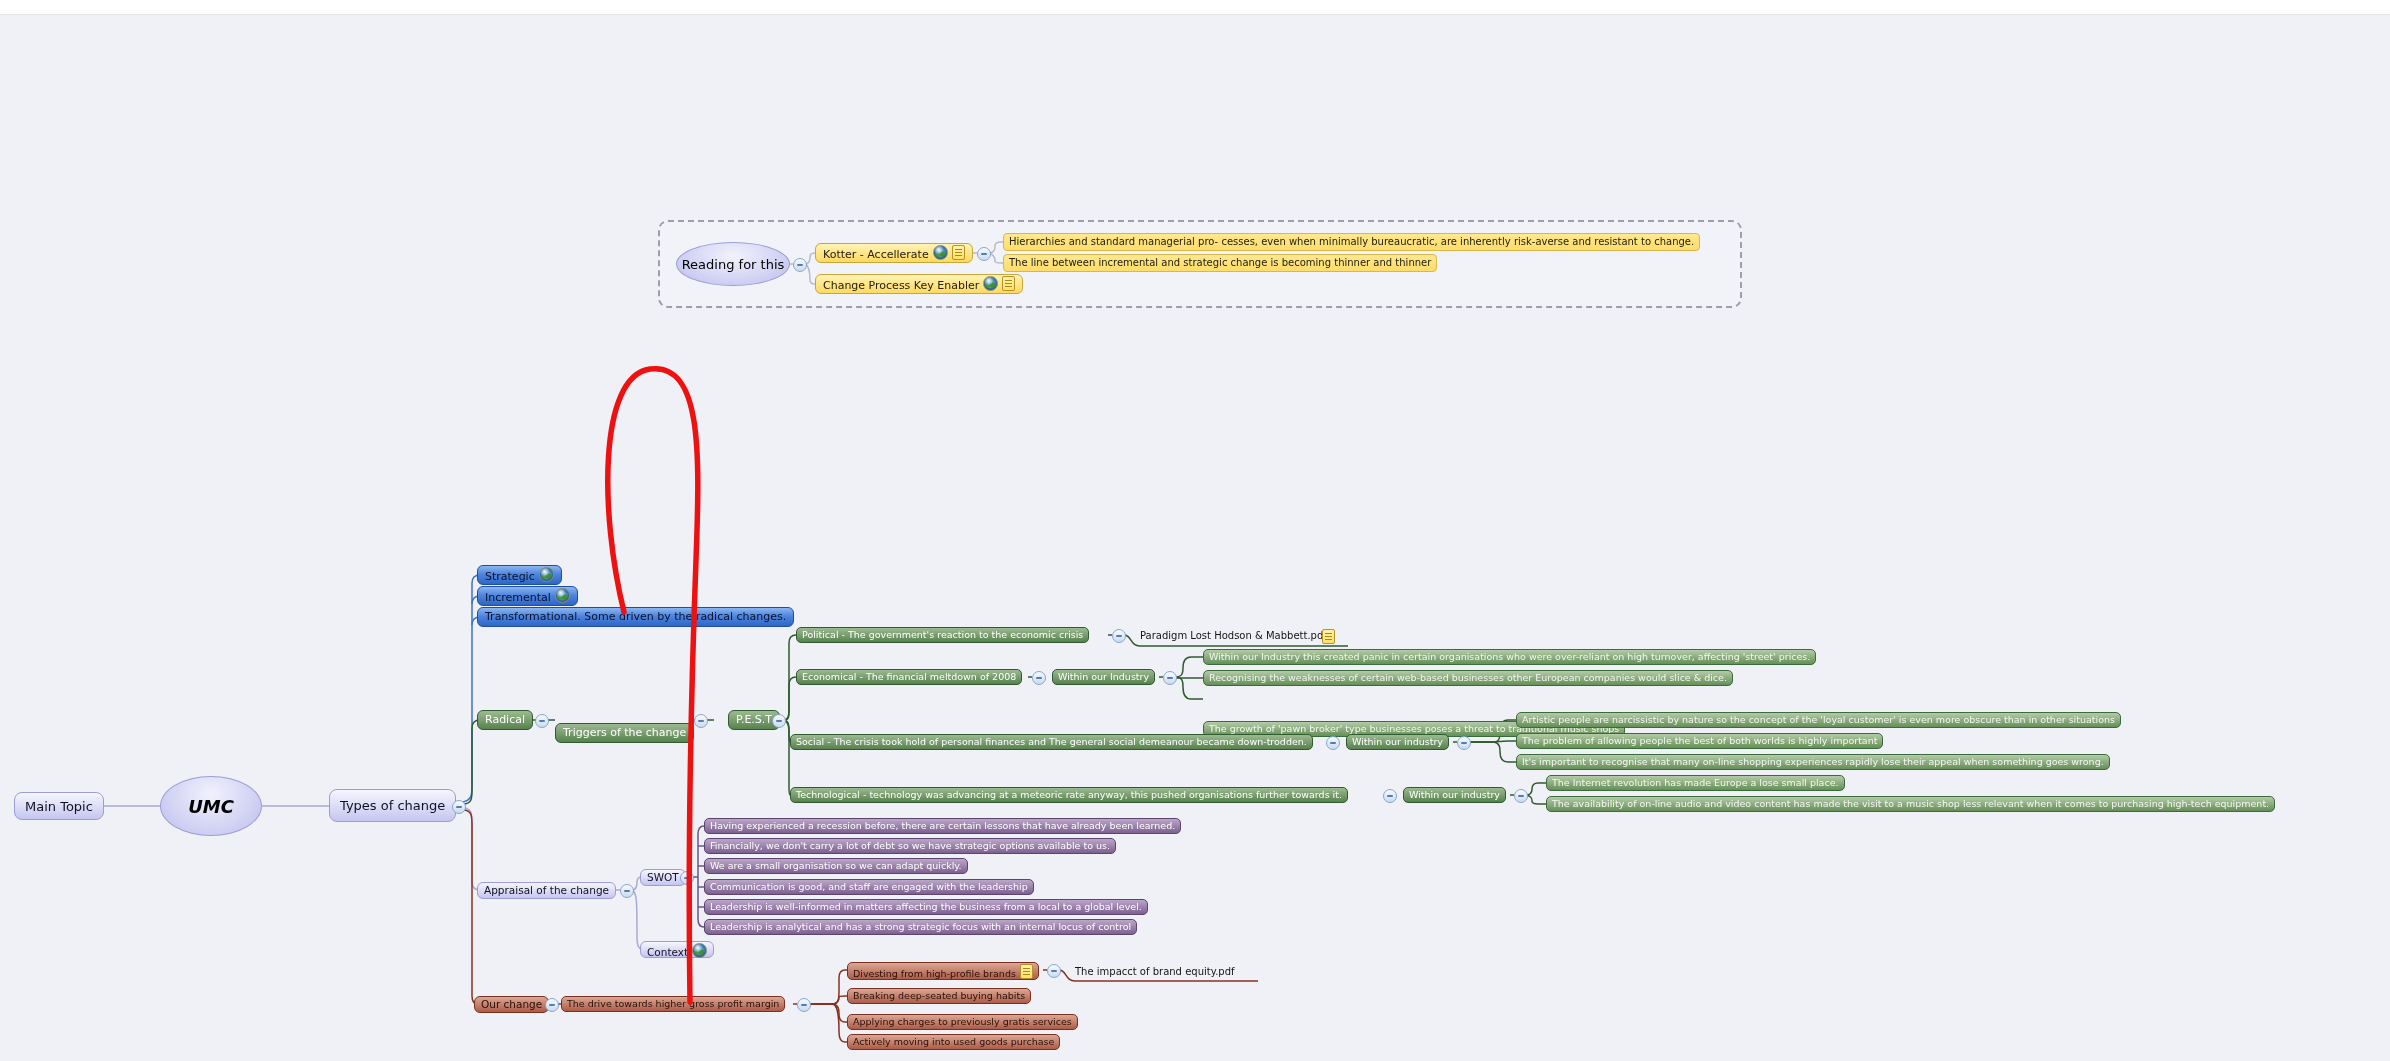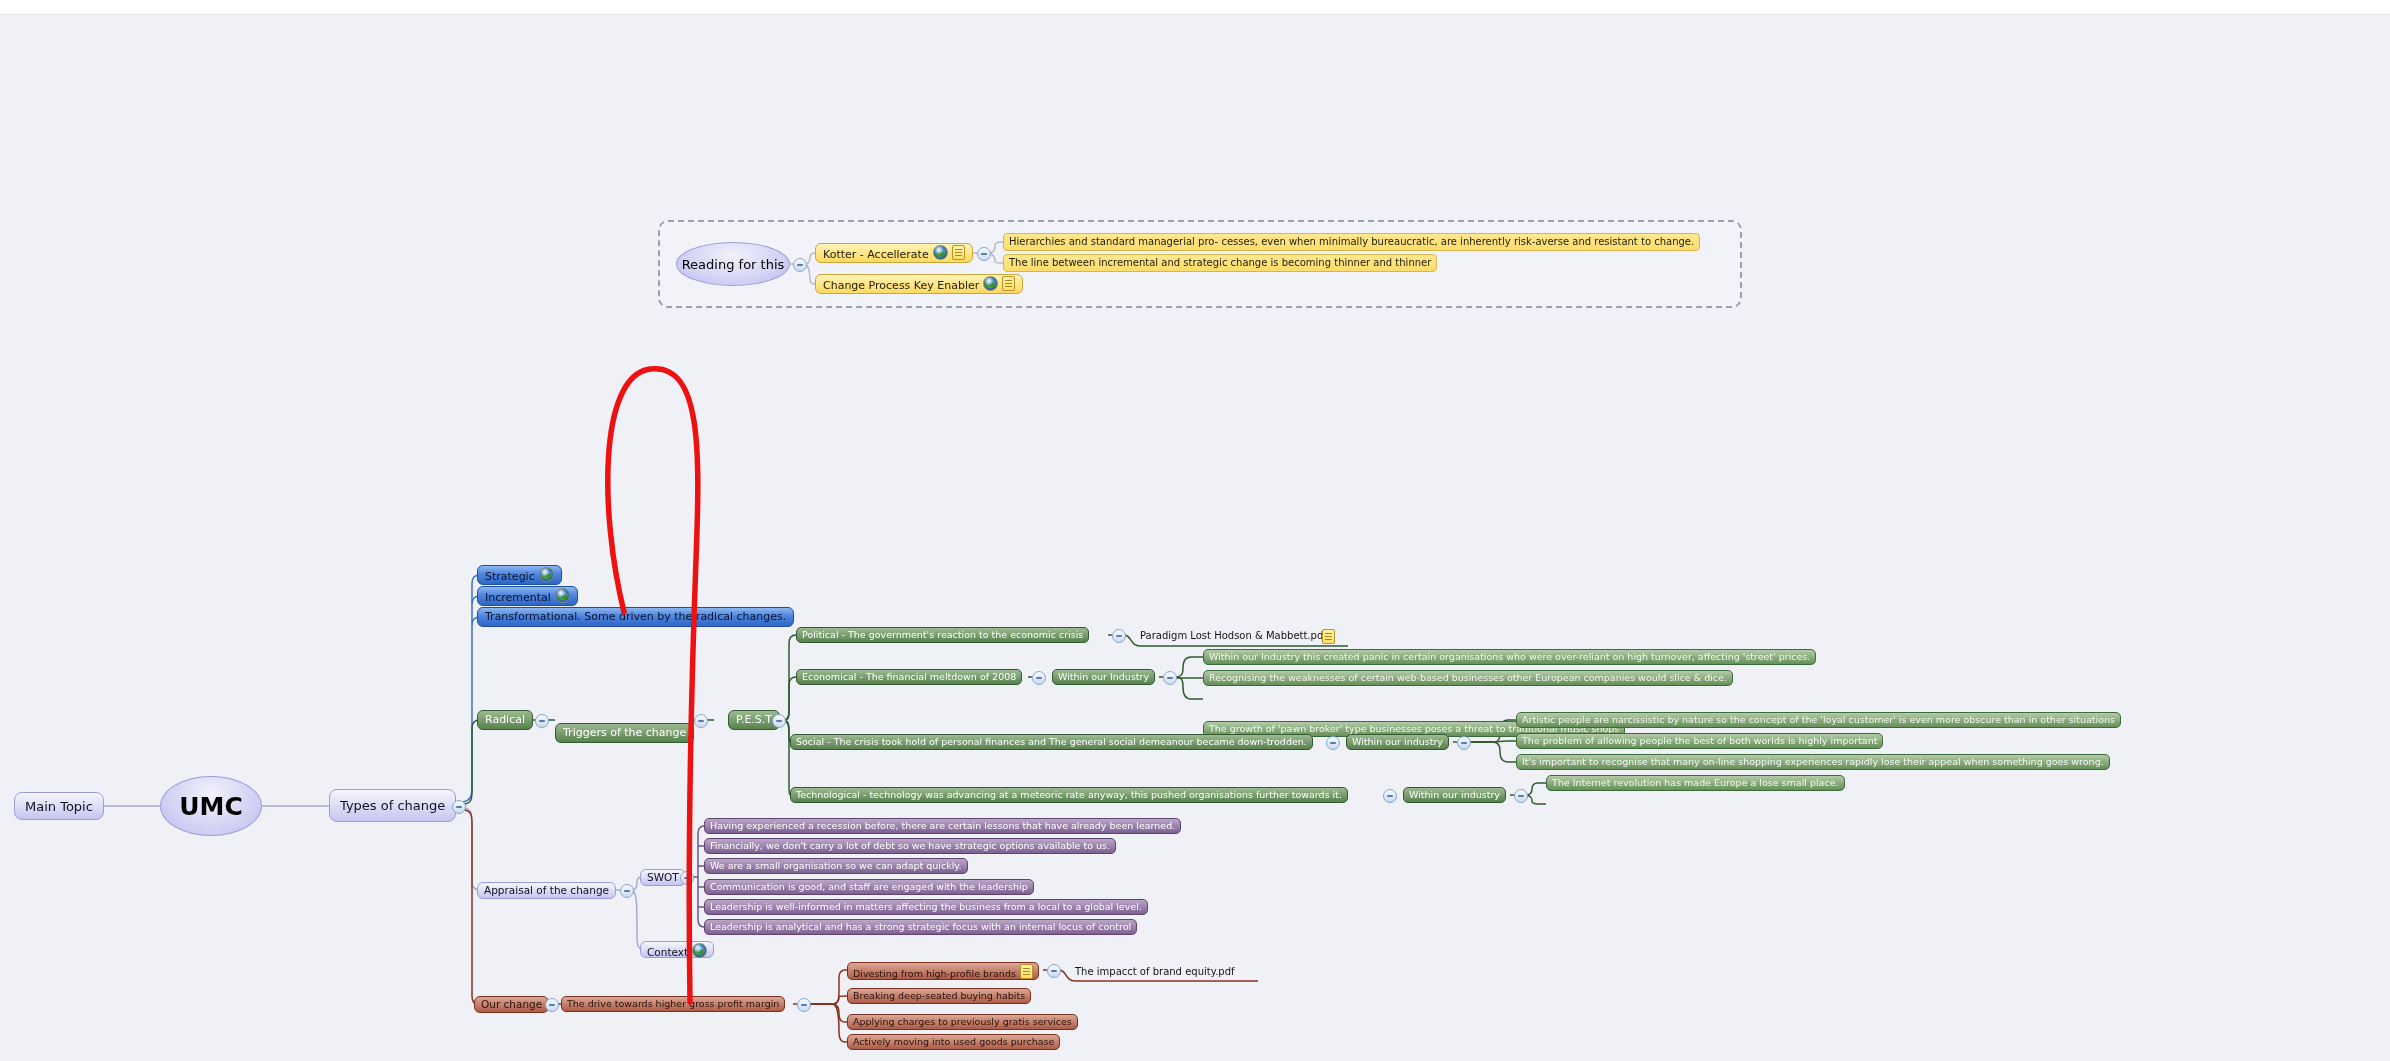--- a/index.html
+++ b/index.html
@@ -20,21 +20,21 @@
   .green-leaf{background:linear-gradient(#b4cba8,#658f58);border:1px solid #3a6b3a;color:#f4f8f0;}
   .purple{background:linear-gradient(#bca6c8,#7d6190);border:1px solid #5d4370;color:#ffffff;}
   .red{background:linear-gradient(#dba795,#ad5c48);border:1px solid #7a2f1f;color:#2a1008;}
   .lav{background:linear-gradient(#f6f6fe,#c5c5f0);border:1px solid #9c9cd8;color:#111122;}
   .yellow{background:linear-gradient(#fff3b6,#ffd95e);border:1px solid #c9a63a;color:#222211;}
   .yellow-leaf{background:linear-gradient(#ffe88f,#ffdc6a);border:1px solid #d8b84e;color:#222211;
                font-size:10px;line-height:14px;padding:1px 5px;border-radius:4px;height:18px;}
 
   .ellipse{display:flex;align-items:center;justify-content:center;border-radius:50%;
            background:radial-gradient(ellipse at 50% 30%,#f2f2fd,#bdbdee);border:1px solid #9c9cd8;color:#000;}
-  .umc{font-size:25px;font-weight:bold;}
+  .umc{font-size:18px;font-weight:bold;font-style:italic;}
   .read{font-size:13px;}
 
   .leaf-label{position:absolute;font-size:10px;color:#141414;white-space:nowrap;z-index:2;}
 
   .minus{position:absolute;width:12px;height:12px;border-radius:50%;z-index:3;
          background:linear-gradient(#f6faff,#ccdbf0);border:1px solid #87a5cc;}
   .minus::before{content:"";position:absolute;left:3px;right:3px;top:5px;height:2px;
                  background:#5a7cab;border-radius:1px;}
 
   .globe{display:inline-block;width:13px;height:13px;border-radius:50%;margin-left:4px;vertical-align:-2px;
@@ -171,20 +171,21 @@
 
   <div class="node green sm" style="left:790px;top:734px;">Social - The crisis took hold of personal finances and The general social demeanour became down-trodden.</div>
   <div class="node green sm" style="left:1346px;top:734px;">Within our industry</div>
   <div class="node green-leaf sm" style="left:1516px;top:712px;">Artistic people are narcissistic by nature so the concept of the 'loyal customer' is even more obscure than in other situations</div>
   <div class="node green-leaf sm" style="left:1516px;top:733px;">The problem of allowing people the best of both worlds is highly important</div>
   <div class="node green-leaf sm" style="left:1516px;top:754px;">It's important to recognise that many on-line shopping experiences rapidly lose their appeal when something goes wrong.</div>
 
   <div class="node green sm" style="left:790px;top:787px;">Technological - technology was advancing at a meteoric rate anyway, this pushed organisations further towards it.</div>
   <div class="node green sm" style="left:1403px;top:787px;">Within our industry</div>
   <div class="node green-leaf sm" style="left:1546px;top:775px;">The Internet revolution has made Europe a lose small place.</div>
+  <div class="node green-leaf sm" style="left:1546px;top:796px;">The availability of on-line audio and video content has made the visit to a music shop less relevant when it comes to purchasing high-tech equipment.</div>
 
   <div class="node lav md-lav" style="left:477px;top:882px;">Appraisal  of the change</div>
   <div class="node lav md-lav" style="left:640px;top:869px;">SWOT</div>
   <div class="node lav md-lav" style="left:640px;top:941px;">
     <span>Context</span><span class="globe"></span>
   </div>
   <div class="node purple sm" style="left:704px;top:818px;">Having experienced a recession before, there are certain lessons that have already been learned.</div>
   <div class="node purple sm" style="left:704px;top:838px;">Financially, we don't carry a lot of debt so we have strategic options available to us.</div>
   <div class="node purple sm" style="left:704px;top:858px;">We are a small organisation so we can adapt quickly.</div>
   <div class="node purple sm" style="left:704px;top:879px;">Communication is good, and staff are engaged with the leadership</div>

